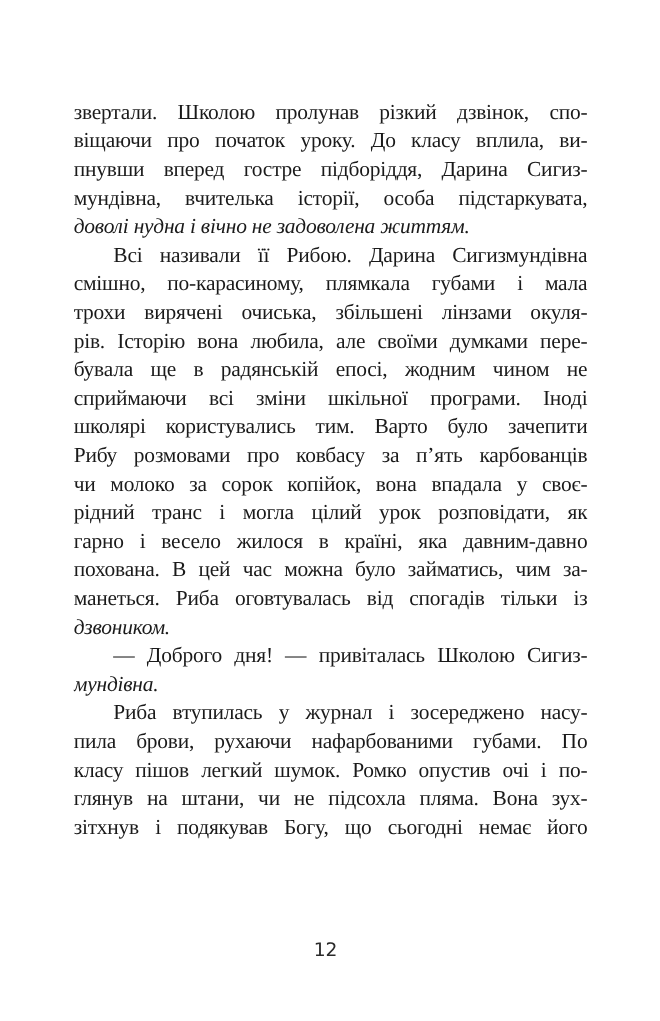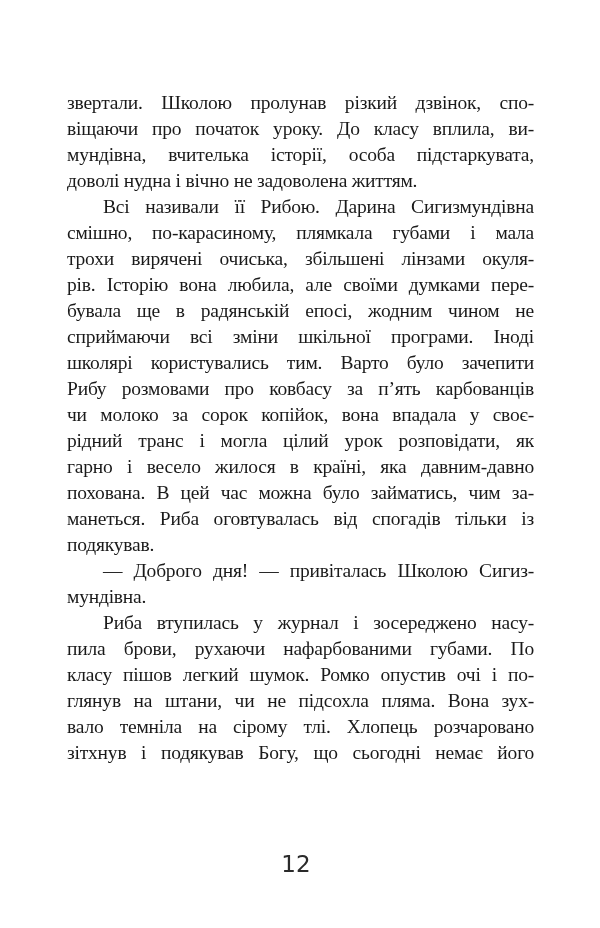--- a/index.html
+++ b/index.html
@@ -34,70 +34,71 @@
     padding:0;
   }
   .line{
     height:26px;
     overflow:hidden;
     text-align:justify;
     text-align-last:justify;
   }
   .line.last{
     text-align-last:left;
+    font-style:italic;
   }
   .paragraph.indent .line:first-child{
     text-indent:36px;
   }
   .page-number{
     position:absolute;
     left:0;
     top:855px;
     width:592px;
     text-align:center;
     font-family:"DejaVu Sans","Liberation Sans",sans-serif;
-    font-size:23px;
+    font-size:17px;
     line-height:18px;
     color:#2a2a2a;
   }
 </style>
 </head>
 <body>
 
 <div class="page">
   <div class="text-block">
       <div class="paragraph">
         <div class="line">звертали. Школою пролунав різкий дзвінок, спо-</div>
         <div class="line">віщаючи про початок уроку. До класу вплила, ви-</div>
+        <div class="line">пнувши вперед гостре підборіддя, Дарина Сигиз-</div>
         <div class="line">мундівна, вчителька історії, особа підстаркувата,</div>
         <div class="line last">доволі нудна і вічно не задоволена життям.</div>
       </div>
       <div class="paragraph indent">
         <div class="line">Всі називали її Рибою. Дарина Сигизмундівна</div>
         <div class="line">смішно, по-карасиному, плямкала губами і мала</div>
         <div class="line">трохи вирячені очиська, збільшені лінзами окуля-</div>
         <div class="line">рів. Історію вона любила, але своїми думками пере-</div>
         <div class="line">бувала ще в радянській епосі, жодним чином не</div>
         <div class="line">сприймаючи всі зміни шкільної програми. Іноді</div>
         <div class="line">школярі користувались тим. Варто було зачепити</div>
         <div class="line">Рибу розмовами про ковбасу за п’ять карбованців</div>
         <div class="line">чи молоко за сорок копійок, вона впадала у своє-</div>
         <div class="line">рідний транс і могла цілий урок розповідати, як</div>
         <div class="line">гарно і весело жилося в країні, яка давним-давно</div>
         <div class="line">похована. В цей час можна було займатись, чим за-</div>
         <div class="line">манеться. Риба оговтувалась від спогадів тільки із</div>
-        <div class="line last">подякував.</div>
+        <div class="line last">дзвоником.</div>
       </div>
       <div class="paragraph indent">
         <div class="line">— Доброго дня! — привіталась Школою Сигиз-</div>
         <div class="line last">мундівна.</div>
       </div>
       <div class="paragraph indent">
         <div class="line">Риба втупилась у журнал і зосереджено насу-</div>
         <div class="line">пила брови, рухаючи нафарбованими губами. По</div>
         <div class="line">класу пішов легкий шумок. Ромко опустив очі і по-</div>
         <div class="line">глянув на штани, чи не підсохла пляма. Вона зух-</div>
-        <div class="line">вало темніла на сірому тлі. Хлопець розчаровано</div>
         <div class="line">зітхнув і подякував Богу, що сьогодні немає його</div>
       </div>
     </div>
   <div class="page-number">12</div>
 </div>
 
 </body></html>

